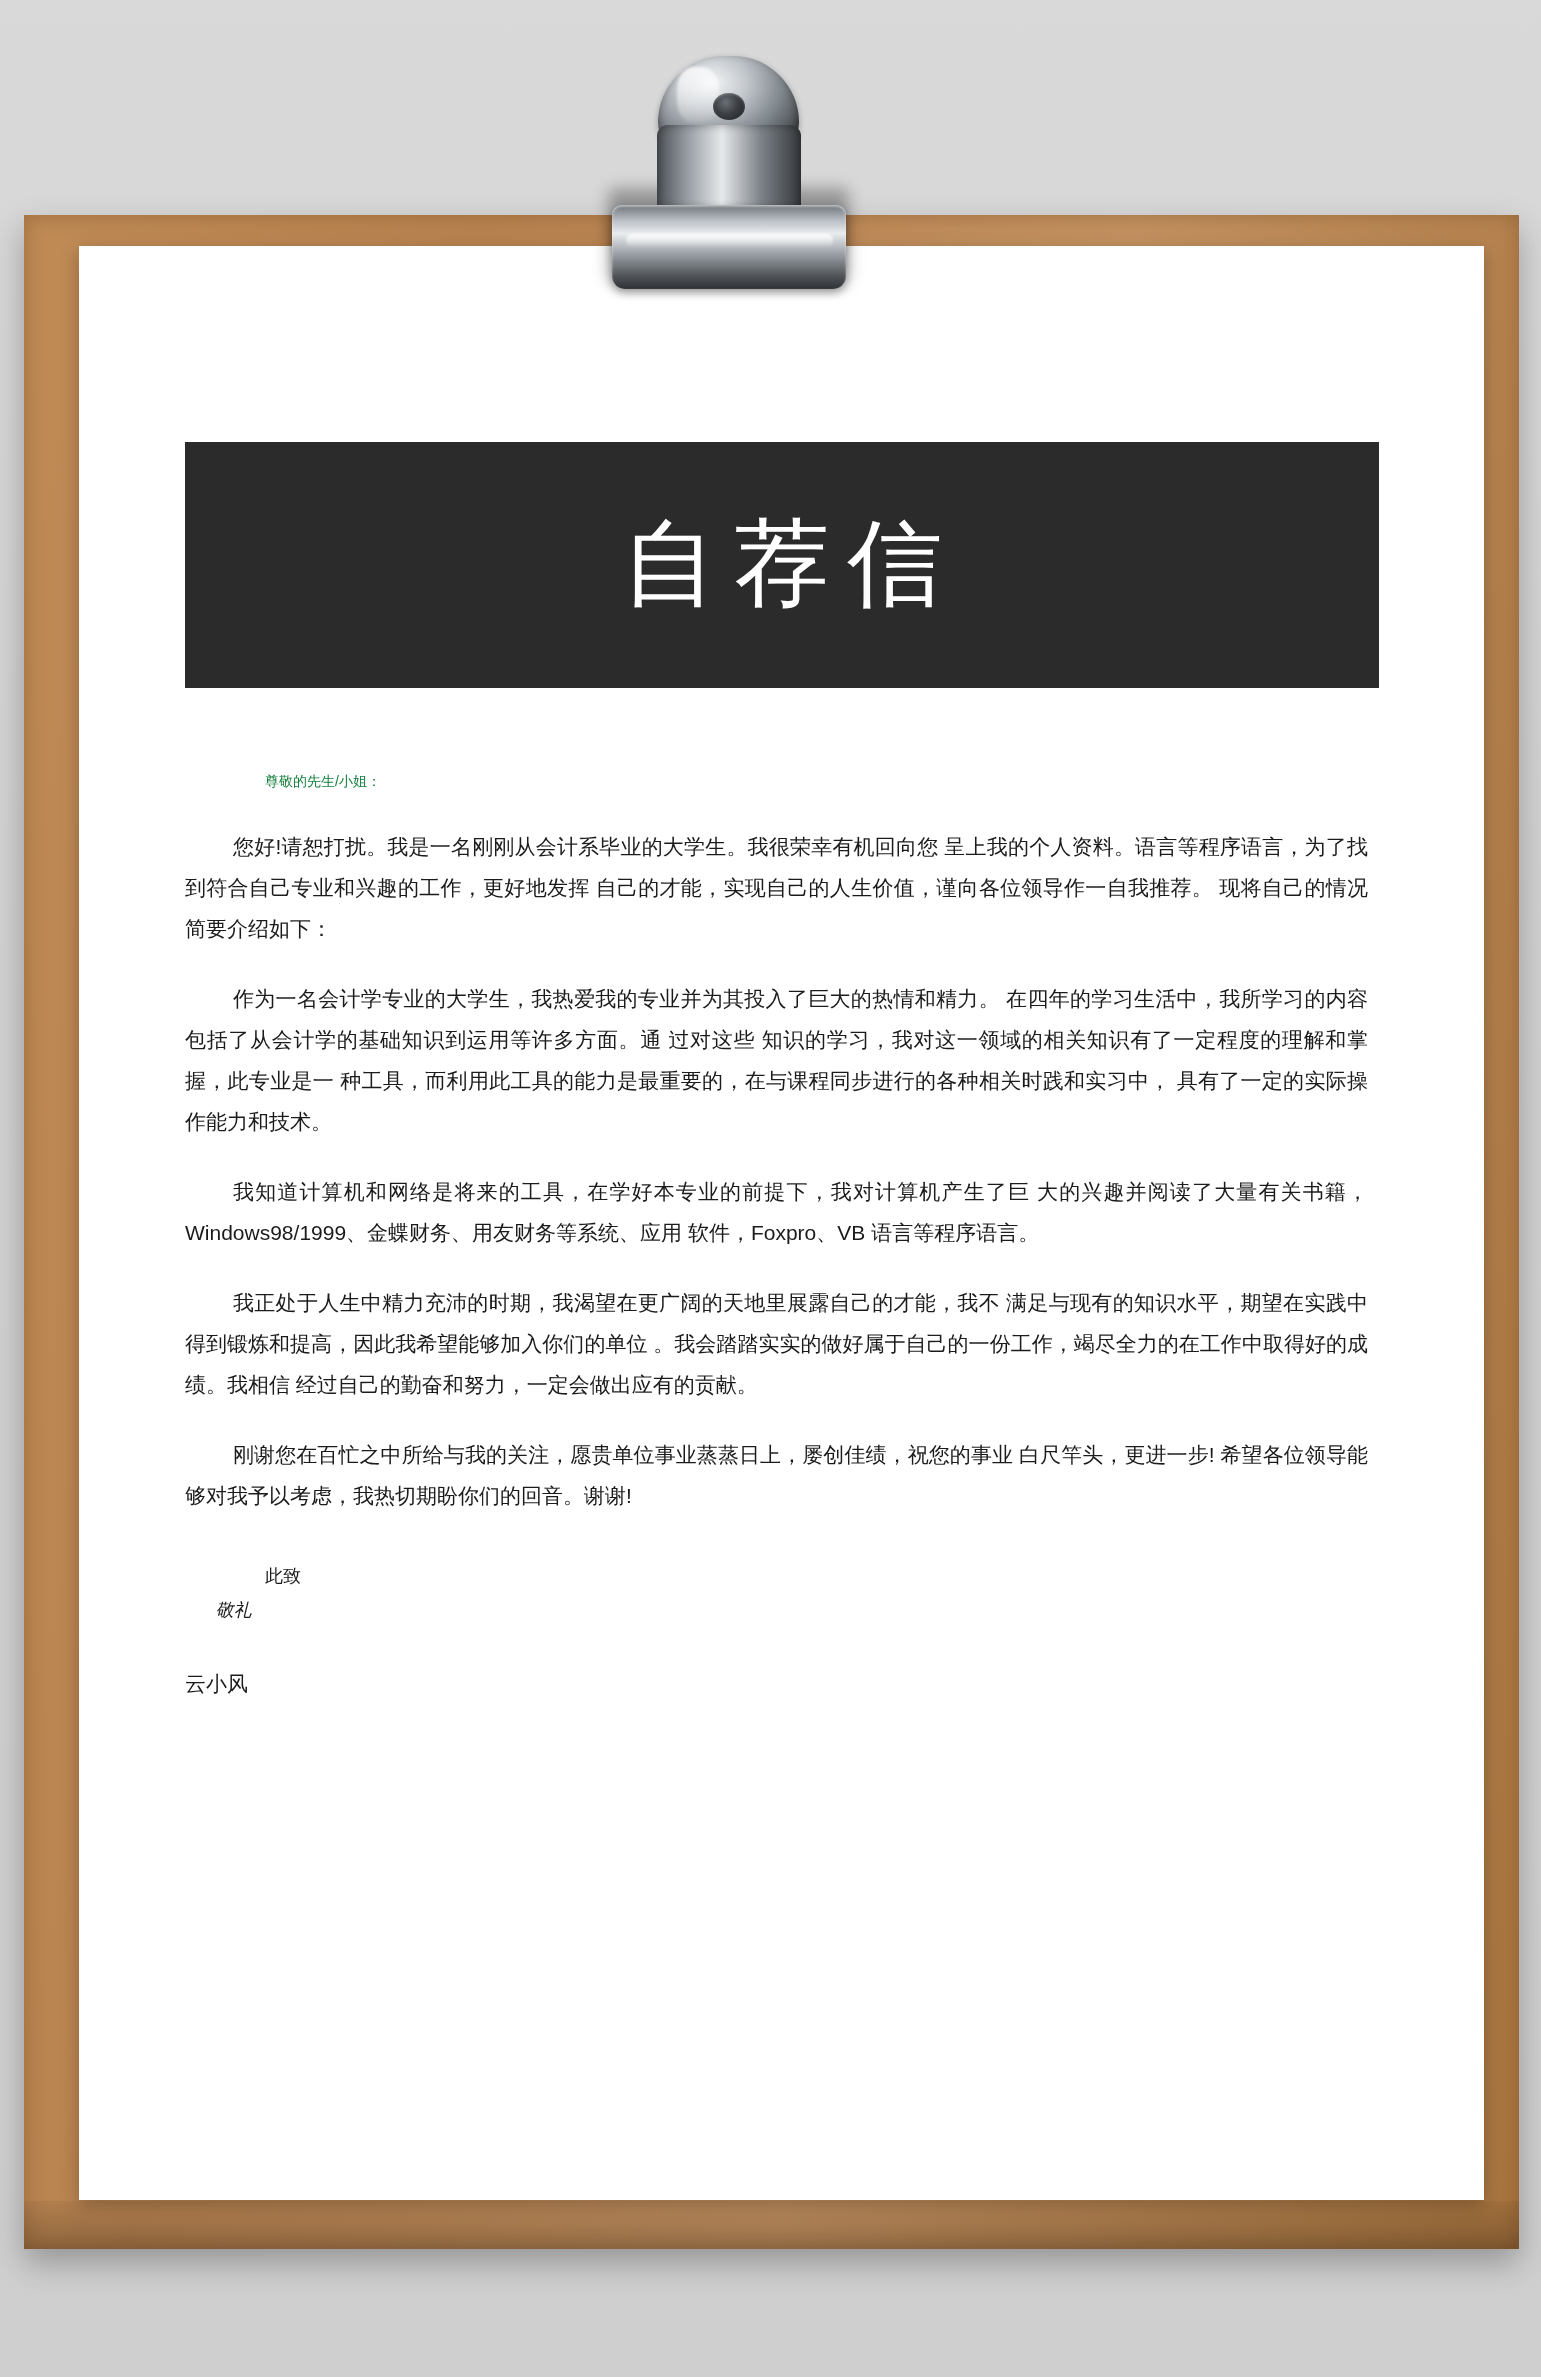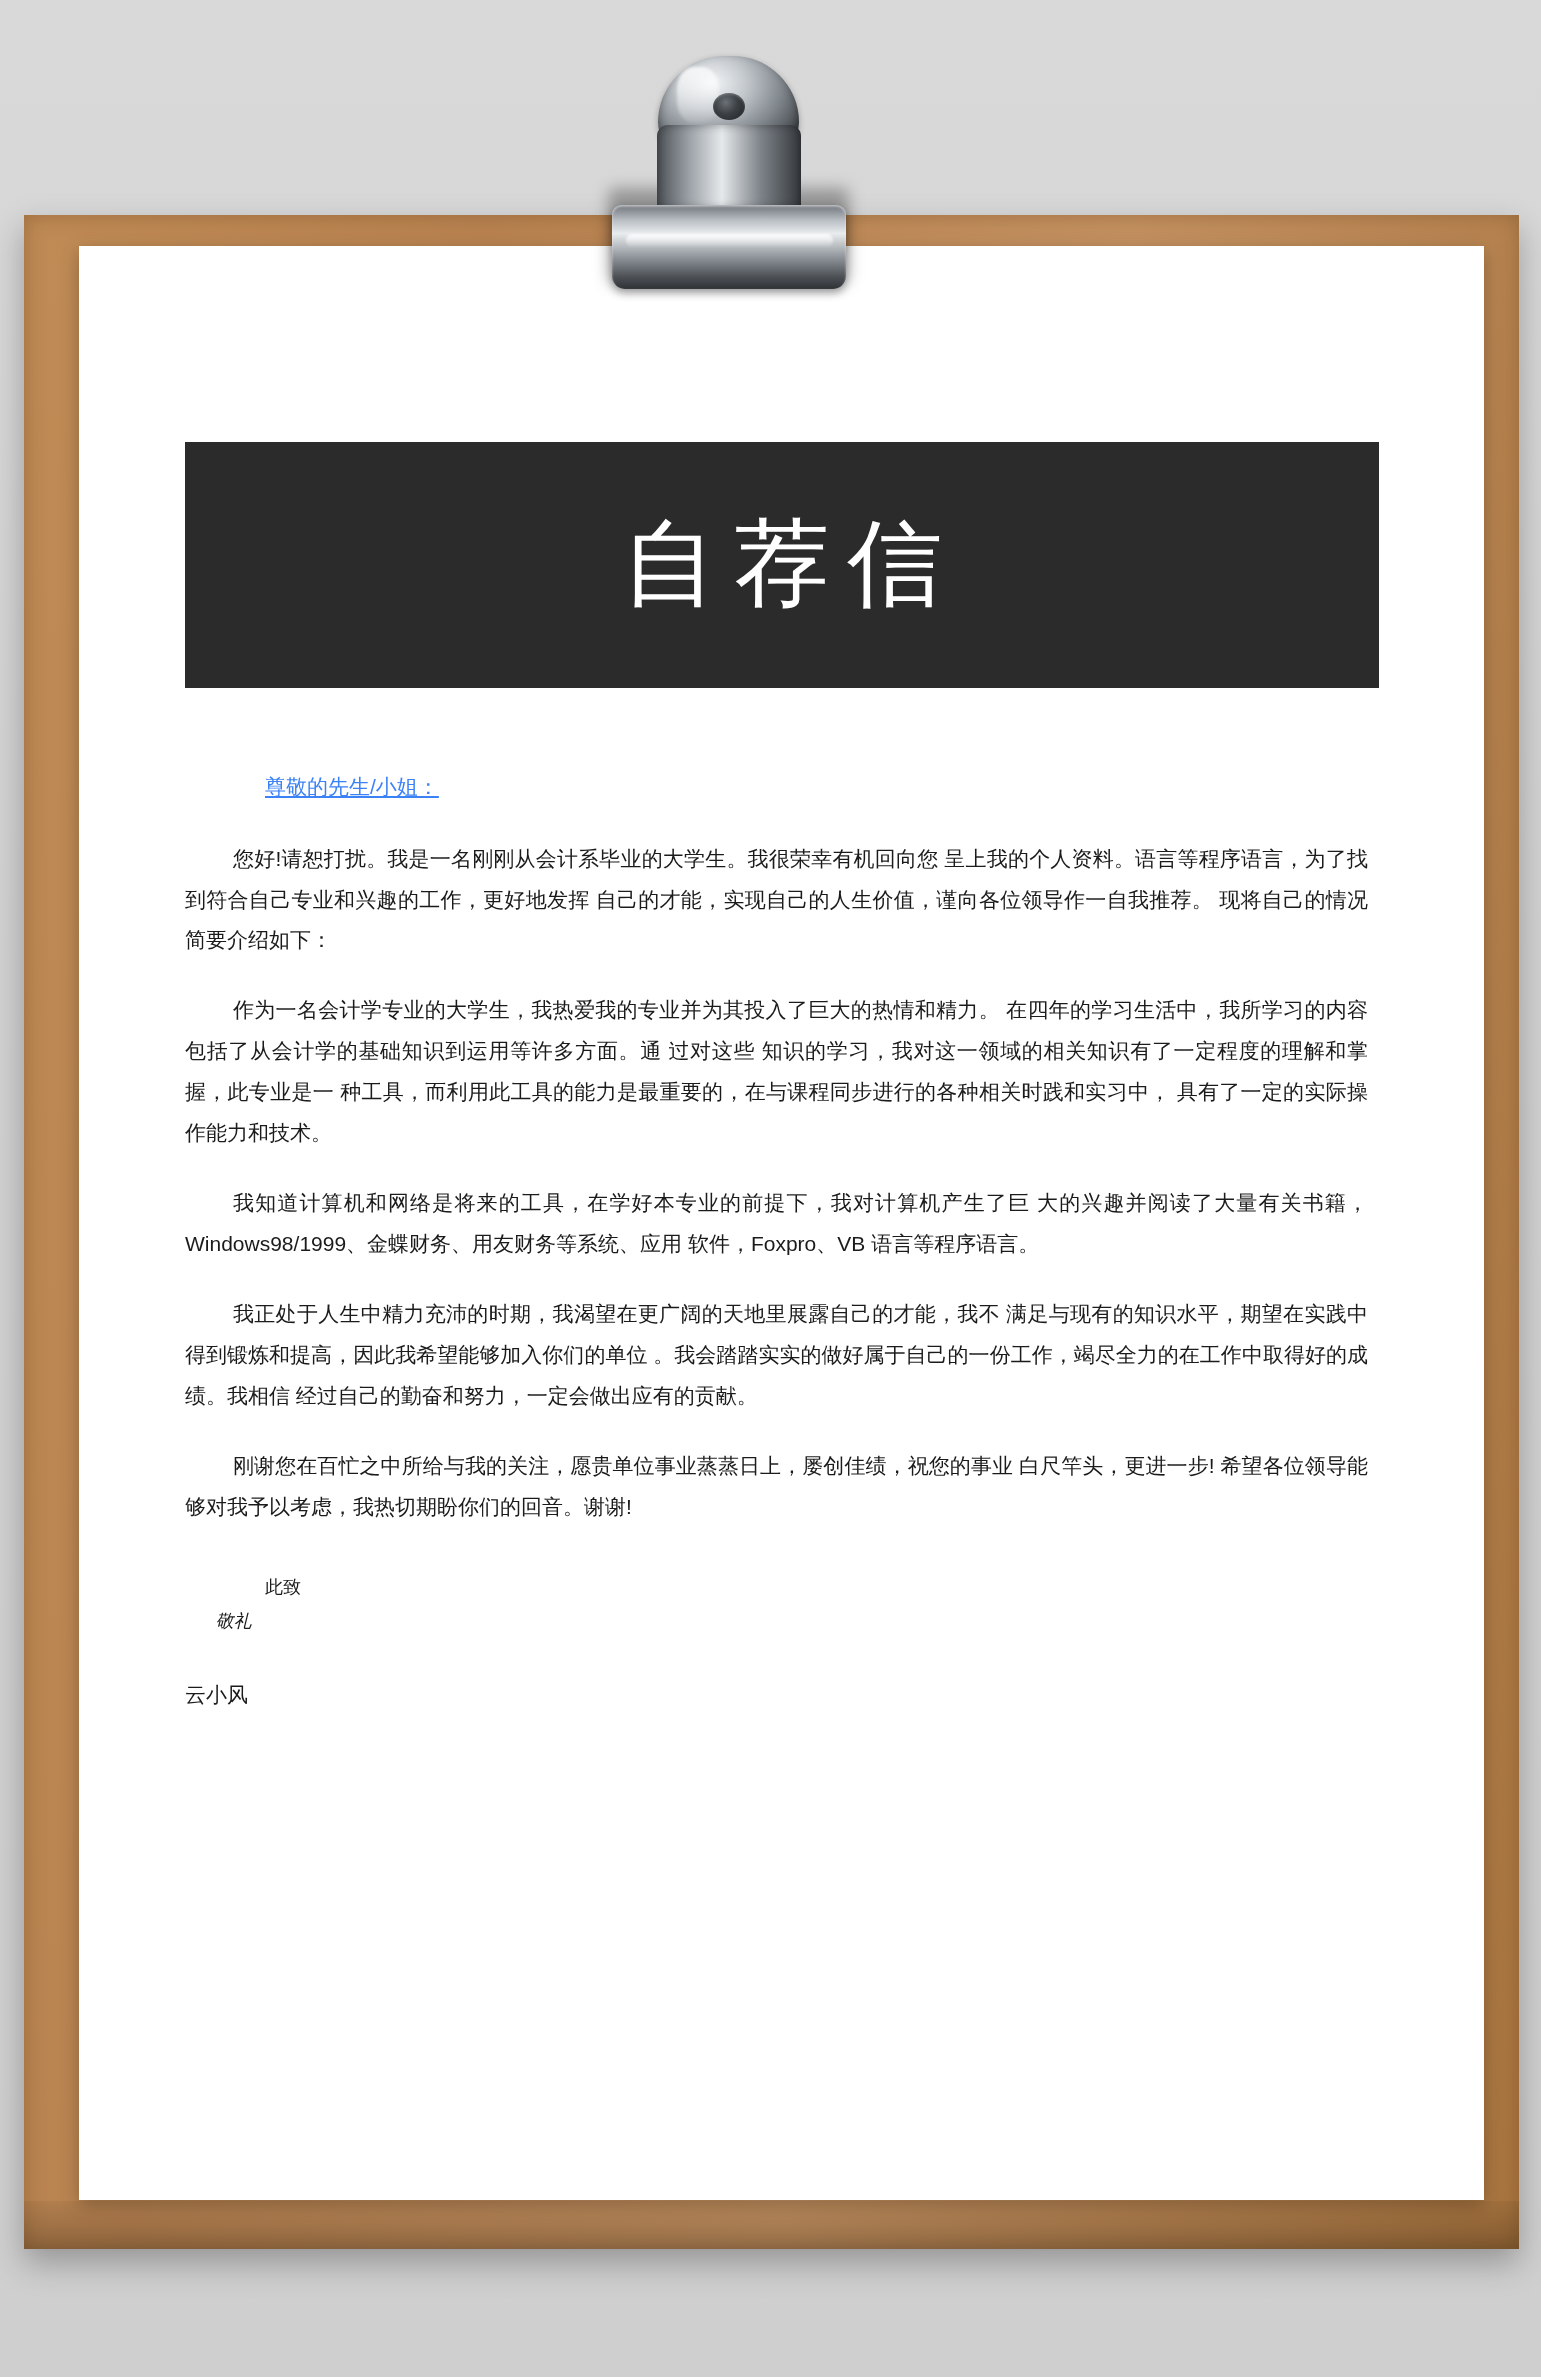--- a/index.html
+++ b/index.html
@@ -171,25 +171,24 @@
     font-family: "DejaVu Sans", "Liberation Sans", sans-serif;
   }
 
   .body-area {
     position: absolute;
     left: 106px;
     top: 514px;
     width: 1199px;
   }
   .salutation {
-    font-size: 21px;
-    color: #3b82f6;
+    font-size: 14px;
+    color: #15803d;
     margin: 0 0 35px 80px;
     line-height: 1.6;
-    text-decoration: underline;
   }
   .para {
     font-size: 21px;
     color: #1b1b1b;
     line-height: 1.95;
     margin: 0 0 29px 0;
     text-indent: 48px;
     text-align: justify;
     padding-right: 16px;
   }

